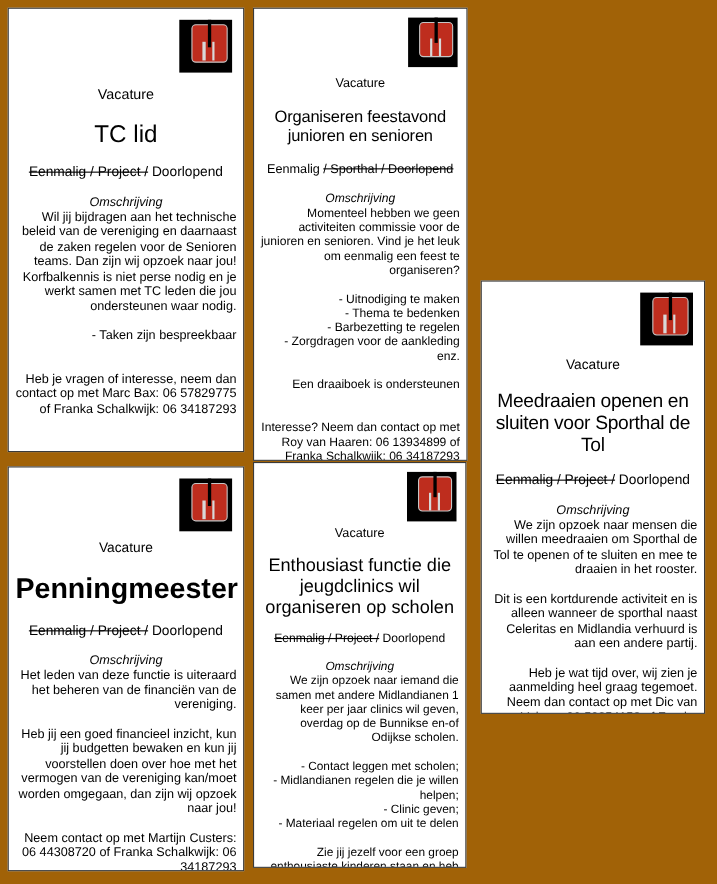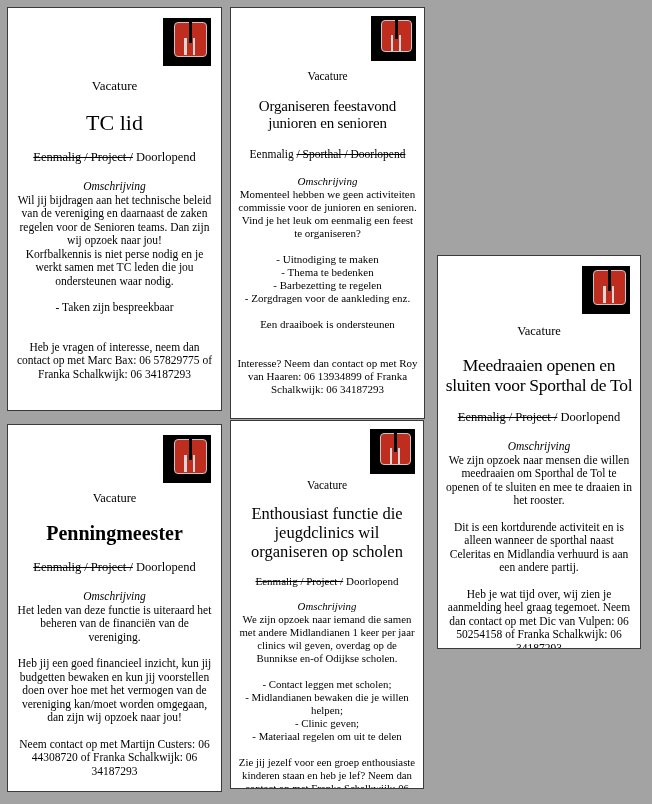--- a/index.html
+++ b/index.html
@@ -1,17 +1,17 @@
 <!DOCTYPE html>
 <html><head>
 <meta charset="utf-8">
 <style>
   html,body{margin:0;padding:0;background:#fff;}
   body{width:652px;height:804px;position:relative;font-family:"Liberation Sans",sans-serif;color:#000;}
-  .page{position:absolute;inset:0;background:#a3a3a3;font-family:Liberation Serif, serif;}
+  .page{position:absolute;inset:0;background:#a16207;}
   .card{position:absolute;background:#fff;border:1px solid #3a3a3a;box-sizing:border-box;
         text-align:center;overflow:hidden;padding:0 6px;}
   .card-1{left:7px;  top:7px;  width:215px;height:404px;}
   .card-2{left:230px;top:7px;  width:195px;height:412px;}
   .card-3{left:437px;top:255px;width:204px;height:394px;}
   .card-4{left:7px;  top:424px;width:215px;height:368px;}
   .card-5{left:230px;top:420px;width:194px;height:369px;}
 
   
   .logo{position:absolute;background:#000;}
@@ -28,34 +28,34 @@
   .card-1 .vac-label{padding-top:70px;font-size:13px;}
   .card-2 .vac-label{padding-top:62px;font-size:11.5px;}
   .card-3 .vac-label{padding-top:68px;font-size:12.5px;}
   .card-4 .vac-label{padding-top:66px;font-size:12.5px;}
   .card-5 .vac-label{padding-top:58px;font-size:11.5px;}
 
   .title{margin:16px 0 0 0;font-weight:normal;line-height:1.15;}
   .card-1 .title{font-size:22px;}
   .card-2 .title{font-size:15px;letter-spacing:-0.2px;}
   .card-3 .title{font-size:17.5px;letter-spacing:-0.3px;}
-  .card-4 .title{font-size:20px;font-weight:bold;}
+  .card-4 .title{font-size:26px;font-weight:bold;}
   .card-5 .title{font-size:16.5px;}
   .card-5 .title{margin-top:14px;}
 
   .options{margin-top:15px;}
   .card-1 .options,.card-3 .options,.card-4 .options{font-size:12.5px;}
   .card-2 .options{font-size:11.5px;}
   .card-5 .options{font-size:11px;margin-top:13px;}
   .opt-struck{text-decoration:line-through;}
 
   .section-heading{margin-top:15px;font-style:italic;}
   .card-5 .section-heading{margin-top:13px;}
 
-  .body{margin-top:0;}
+  .body{margin-top:0;text-align:right;}
   .card-1 .body,.card-3 .body,.card-4 .body,
   .card-1 .section-heading,.card-3 .section-heading,.card-4 .section-heading
     {font-size:11.5px;line-height:13.5px;}
   .card-2 .body,.card-2 .section-heading{font-size:11px;line-height:13px;}
   .card-5 .body,.card-5 .section-heading{font-size:10.8px;line-height:13px;}
   .line:empty{height:13px;}
 </style>
 </head>
 <body>
 
@@ -157,21 +157,21 @@
       <div class="slit-right"></div>
     </div>
     <div class="vac-label">Vacature</div>
     <h2 class="title">Enthousiast functie die jeugdclinics wil organiseren op scholen</h2>
     <div class="options"><span class="opt-pre"></span><span class="opt-struck">Eenmalig / Project /</span><span class="opt-post"> Doorlopend</span></div>
     <div class="section-heading">Omschrijving</div>
     <div class="body">
         <div class="line">We zijn opzoek naar iemand die samen met andere Midlandianen 1 keer per jaar clinics wil geven, overdag op de Bunnikse en-of Odijkse scholen.</div>
         <div class="line"></div>
         <div class="line">- Contact leggen met scholen;</div>
-        <div class="line">- Midlandianen bewaken die je willen helpen;</div>
+        <div class="line">- Midlandianen regelen die je willen helpen;</div>
         <div class="line">- Clinic geven;</div>
         <div class="line">- Materiaal regelen om uit te delen</div>
         <div class="line"></div>
         <div class="line">Zie jij jezelf voor een groep enthousiaste kinderen staan en heb je lef? Neem dan contact op met Franka Schalkwijk: 06 34187293</div>
       </div>
   </div>
 
 </div>
 
 </body></html>

